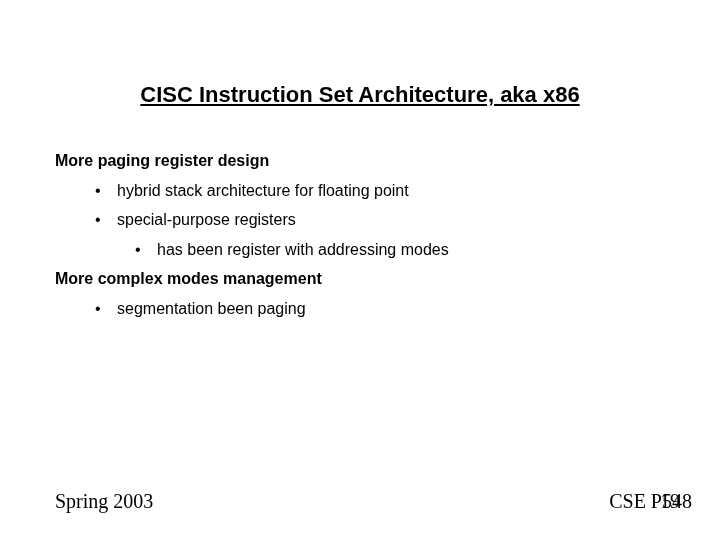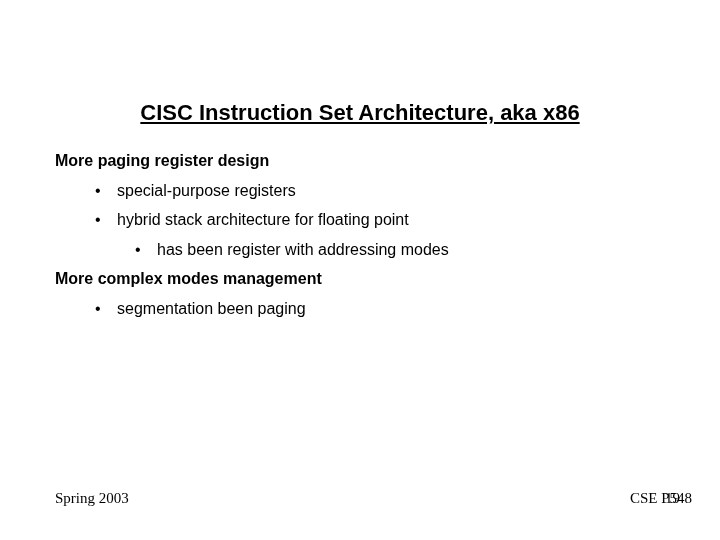--- a/index.html
+++ b/index.html
@@ -13,21 +13,21 @@
     position: relative;
   }
   .slide {
     width: 720px;
     height: 540px;
     position: relative;
     box-sizing: border-box;
   }
   .title {
     position: absolute;
-    top: 100px;
+    top: 82px;
     left: 0;
     width: 720px;
     text-align: center;
     font-size: 22px;
     font-weight: bold;
     text-decoration: underline;
   }
   .body {
     position: absolute;
     top: 148px;
@@ -53,21 +53,21 @@
     display: inline-block;
     width: 22px;
   }
   .footer {
     position: absolute;
     bottom: 30px;
     left: 55px;
     right: 40px;
     height: 20px;
     font-family: "Times New Roman", Times, serif;
-    font-size: 15px;
+    font-size: 20px;
   }
   .footer .left {
     position: absolute;
     left: 0;
   }
   .footer .center {
     position: absolute;
     left: 12px;
     width: 100%;
     text-align: right;
@@ -80,22 +80,22 @@
 </head>
 <body>
 
 <div class="slide">
 
   <div class="title">CISC Instruction Set Architecture, aka x86</div>
 
   <div class="body">
 
     <div class="h">More paging register design</div>
+    <div class="b1"><span class="bullet">•</span><span>hybrid stack architecture for floating point</span></div>
     <div class="b1"><span class="bullet">•</span><span>special-purpose registers</span></div>
-    <div class="b1"><span class="bullet">•</span><span>hybrid stack architecture for floating point</span></div>
     <div class="b2"><span class="bullet">•</span><span>has been register with addressing modes</span></div>
 
     <div class="h">More complex modes management</div>
     <div class="b1"><span class="bullet">•</span><span>segmentation been paging</span></div>
 
   </div>
 
   <div class="footer">
     <span class="left">Spring 2003</span>
     <span class="center">CSE P548</span>

